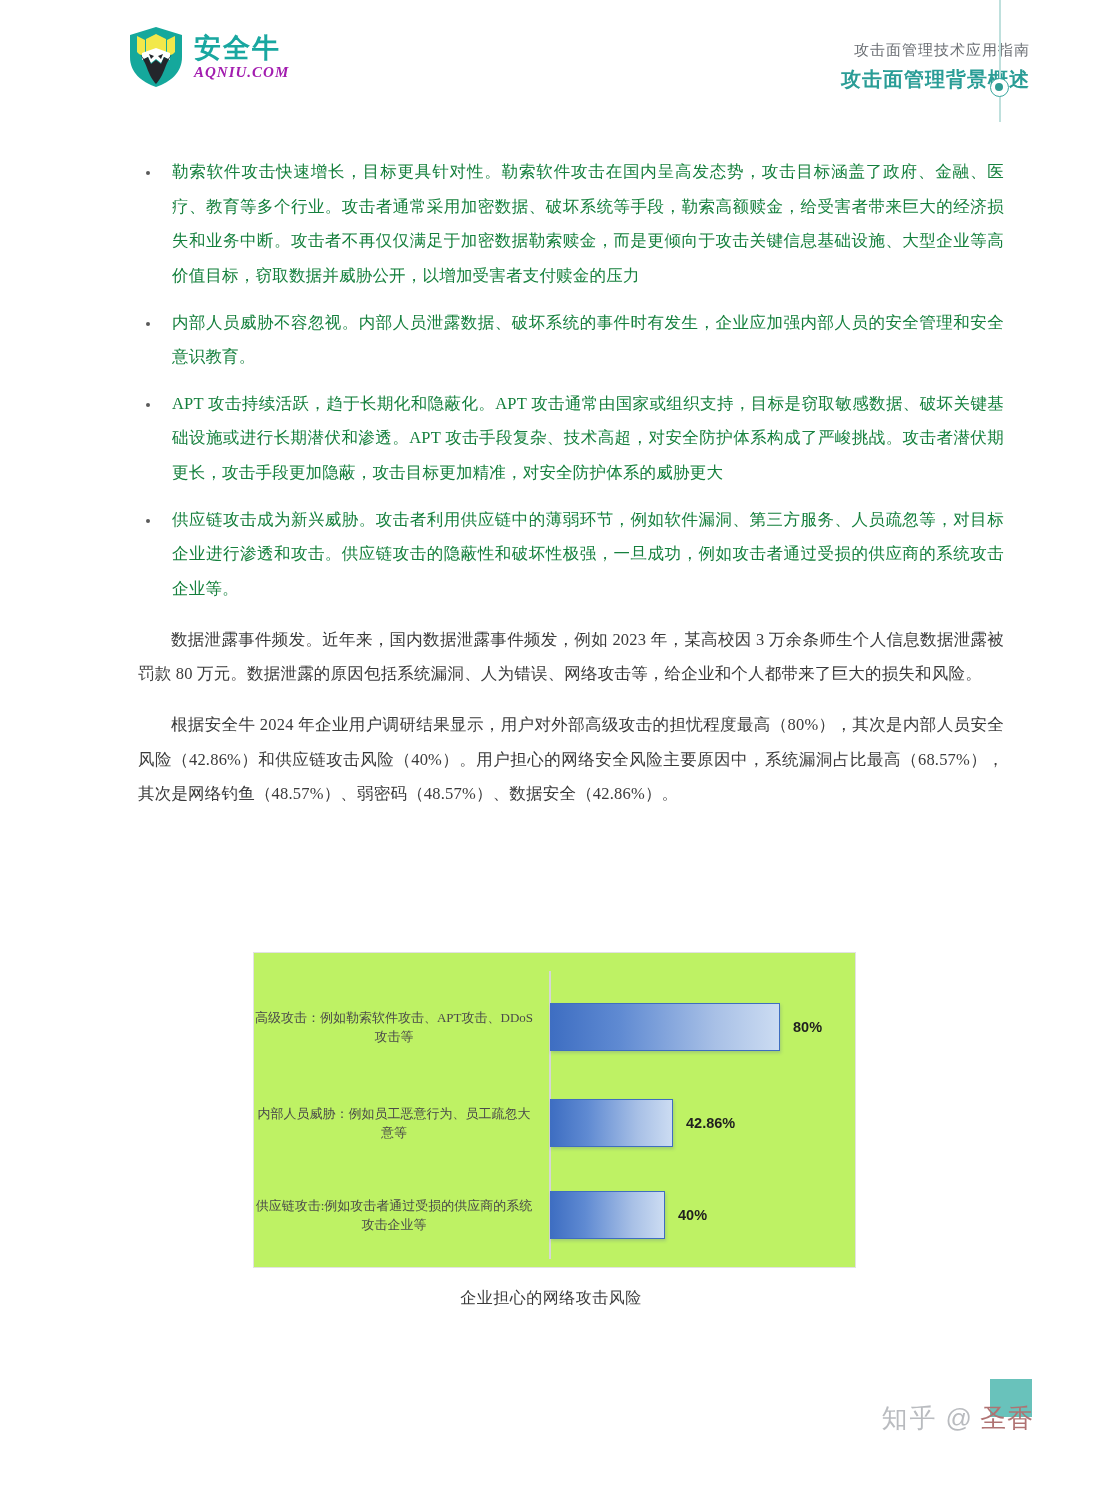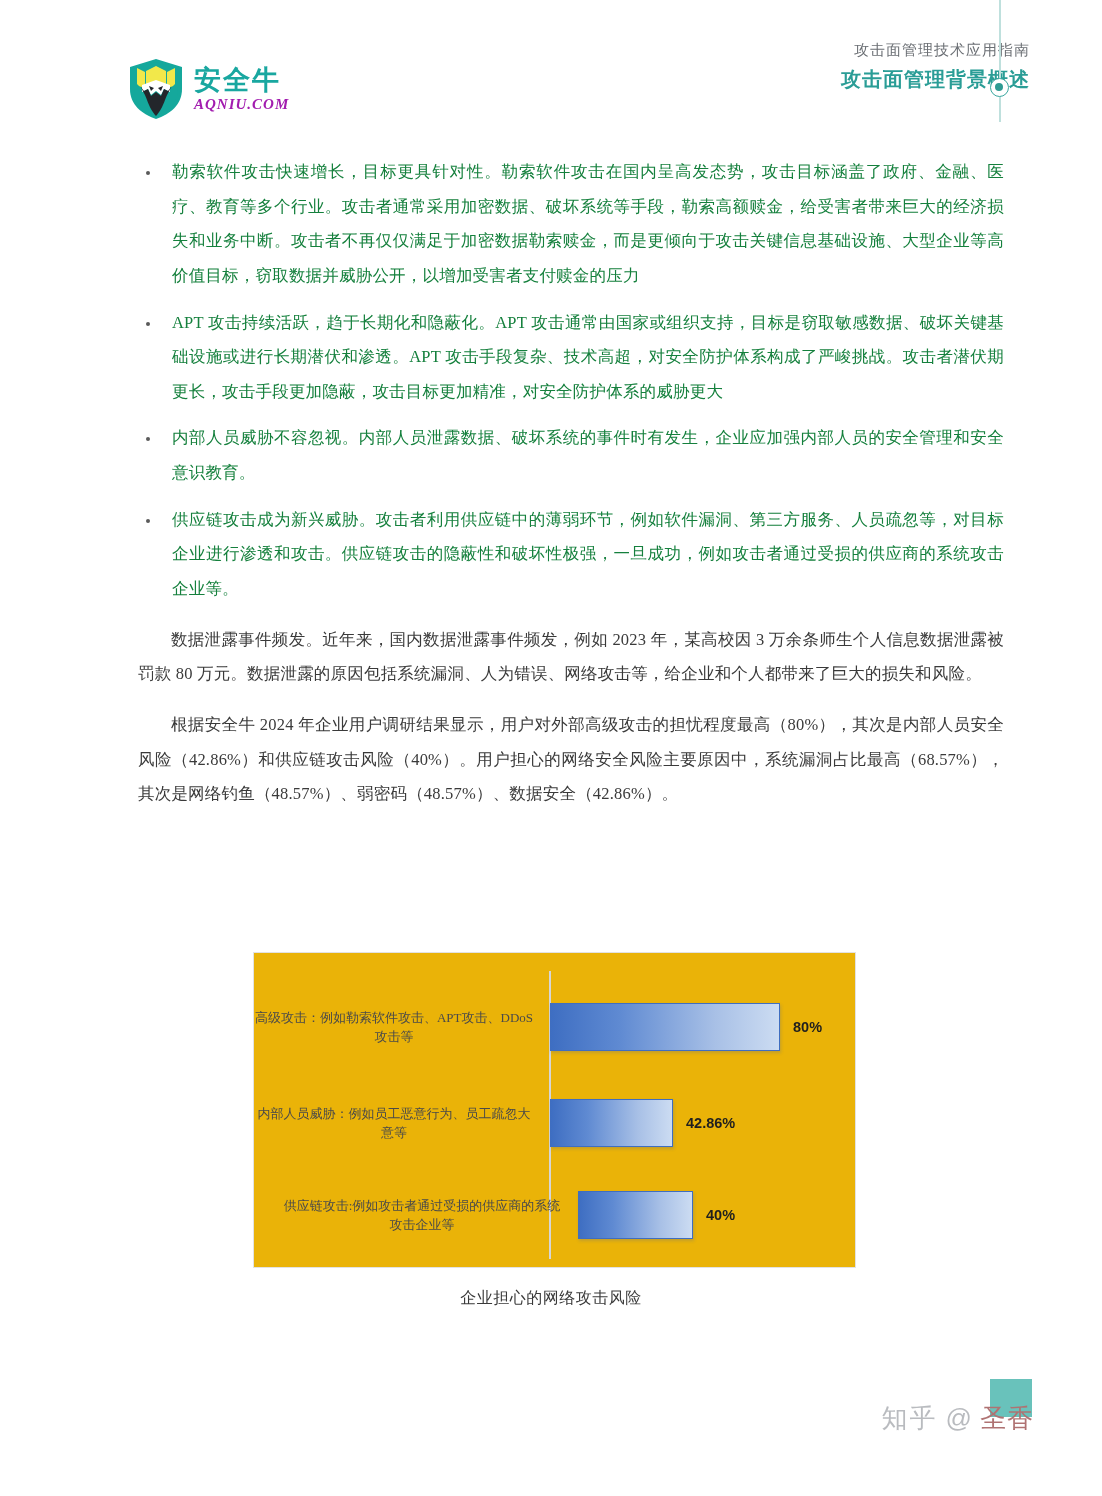--- a/index.html
+++ b/index.html
@@ -21,21 +21,20 @@
     height: 122px;
   }
 
   .logo-block {
     position: absolute;
     left: 128px;
     top: 26px;
     display: flex;
     align-items: center;
     gap: 10px;
-    margin-top: 32px;
   }
 
   .shield-icon { width: 56px; height: 62px; display: block; }
 
   .logo-text-block { display: flex; flex-direction: column; line-height: 1; }
   .logo-cn {
     font-family: "Liberation Sans", sans-serif;
     font-size: 27px;
     font-weight: bold;
     color: #19a7a0;
@@ -148,21 +147,21 @@
   }
 
   
   .chart-wrap {
     position: absolute;
     left: 253px;
     top: 952px;
     width: 603px;
     height: 316px;
     border: 1px solid #e2e2e2;
-    background: #eab308;
+    background: #bef264;
   }
 
   .chart-plot {
     position: absolute;
     left: 0; top: 0;
     width: 603px;
     height: 316px;
   }
 
   .chart-axis {
@@ -177,21 +176,21 @@
   .chart-row {
     position: absolute;
     left: 0;
     width: 603px;
     height: 60px;
     display: flex;
     align-items: center;
   }
   .chart-row.r0 { top: 44px; }
   .chart-row.r1 { top: 140px; }
-  .chart-row.r2 { top: 232px; margin-left: 28px; }
+  .chart-row.r2 { top: 232px; }
 
   .chart-cat {
     width: 288px;
     padding-right: 8px;
     text-align: center;
     font-family: "Liberation Serif", serif;
     font-size: 13px;
     color: #4a4a4a;
     line-height: 1.5;
   }
@@ -303,22 +302,22 @@
 
   <div class="header-marker-line"></div>
   <div class="header-marker-dot"></div>
 </div>
 
 <div class="content">
 
 
   <div class="bullet-list">
     <div class="bullet-item">勒索软件攻击快速增长，目标更具针对性。勒索软件攻击在国内呈高发态势，攻击目标涵盖了政府、金融、医疗、教育等多个行业。攻击者通常采用加密数据、破坏系统等手段，勒索高额赎金，给受害者带来巨大的经济损失和业务中断。攻击者不再仅仅满足于加密数据勒索赎金，而是更倾向于攻击关键信息基础设施、大型企业等高价值目标，窃取数据并威胁公开，以增加受害者支付赎金的压力</div>
+    <div class="bullet-item">内部人员威胁不容忽视。内部人员泄露数据、破坏系统的事件时有发生，企业应加强内部人员的安全管理和安全意识教育。</div>
     <div class="bullet-item">APT 攻击持续活跃，趋于长期化和隐蔽化。APT 攻击通常由国家或组织支持，目标是窃取敏感数据、破坏关键基础设施或进行长期潜伏和渗透。APT 攻击手段复杂、技术高超，对安全防护体系构成了严峻挑战。攻击者潜伏期更长，攻击手段更加隐蔽，攻击目标更加精准，对安全防护体系的威胁更大</div>
-    <div class="bullet-item">内部人员威胁不容忽视。内部人员泄露数据、破坏系统的事件时有发生，企业应加强内部人员的安全管理和安全意识教育。</div>
     <div class="bullet-item">供应链攻击成为新兴威胁。攻击者利用供应链中的薄弱环节，例如软件漏洞、第三方服务、人员疏忽等，对目标企业进行渗透和攻击。供应链攻击的隐蔽性和破坏性极强，一旦成功，例如攻击者通过受损的供应商的系统攻击企业等。</div>
   </div>
 
   <p class="para indent body-para">数据泄露事件频发。近年来，国内数据泄露事件频发，例如 2023 年，某高校因 3 万余条师生个人信息数据泄露被罚款 80 万元。数据泄露的原因包括系统漏洞、人为错误、网络攻击等，给企业和个人都带来了巨大的损失和风险。</p>
 
   <p class="para indent body-para">根据安全牛 2024 年企业用户调研结果显示，用户对外部高级攻击的担忧程度最高（80%），其次是内部人员安全风险（42.86%）和供应链攻击风险（40%）。用户担心的网络安全风险主要原因中，系统漏洞占比最高（68.57%），其次是网络钓鱼（48.57%）、弱密码（48.57%）、数据安全（42.86%）。</p>
 </div>
 
 <div class="chart-wrap">
   <div class="chart-plot">

